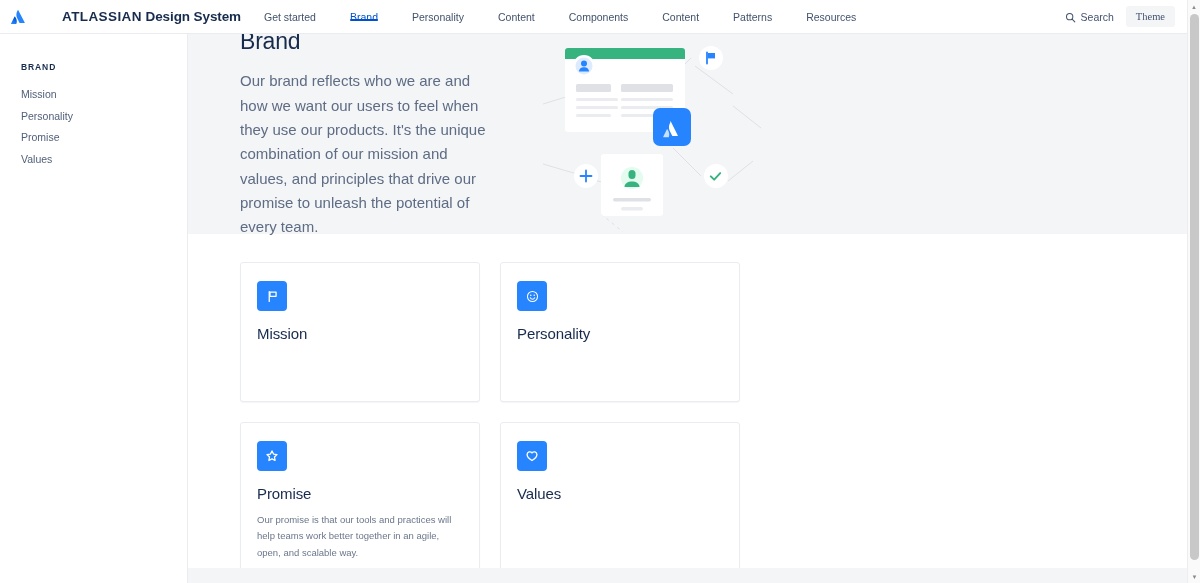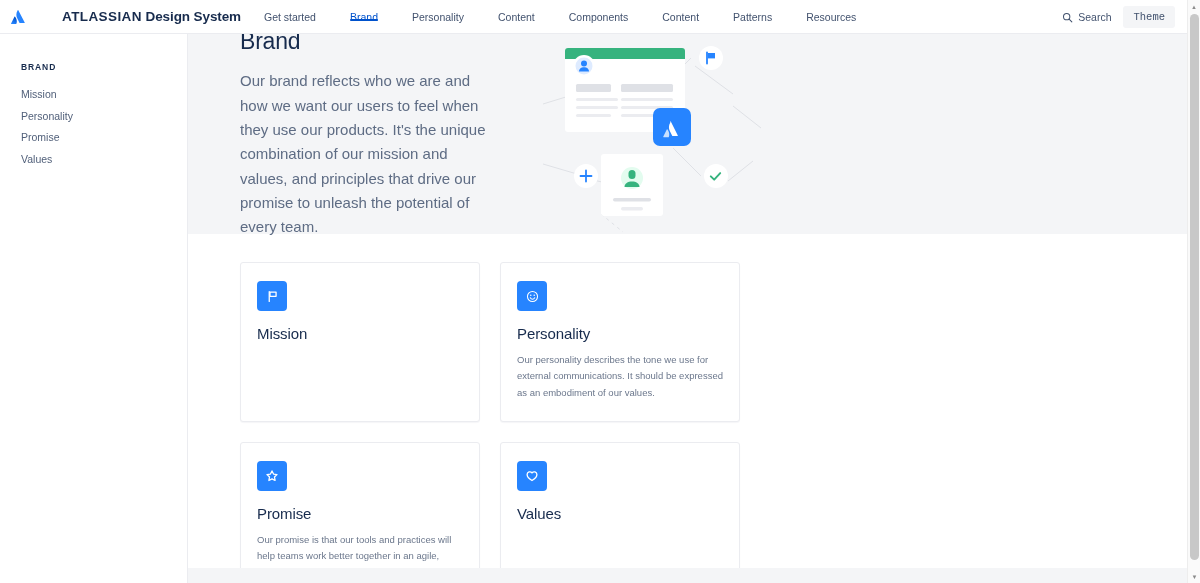--- a/index.html
+++ b/index.html
@@ -61,21 +61,21 @@
   }
   .search-btn {
     display: flex; align-items: flex-end; gap: 5px;
     font-size: 10.5px; color: #42526E;
     padding: 4px 6px; background: none; border: none;
     cursor: pointer; font-family: inherit;
   }
   .theme-btn {
     font-size: 10.5px; color: #42526E;
     background: #F4F5F7; border: none; border-radius: 3px;
-    padding: 5px 10px; cursor: pointer; font-family: Liberation Mono, monospace;
+    padding: 5px 10px; cursor: pointer; font-family: Liberation Serif, serif;
   }
 
   
   .sidebar {
     position: absolute; top: 34px; left: 0;
     width: 188px; height: 549px;
     background: #ffffff;
     border-right: 1px solid #EBECF0;
     padding-top: 28px;
     z-index: 10;
@@ -301,21 +301,20 @@
         <div class="card">
           <div class="card-icon">
             <svg width="13" height="13" viewBox="0 0 16 16">
               <circle cx="8" cy="8" r="6.2" fill="none" stroke="#FFFFFF" stroke-width="1.3"></circle>
               <circle cx="5.9" cy="6.4" r="0.95" fill="#FFFFFF"></circle>
               <circle cx="10.1" cy="6.4" r="0.95" fill="#FFFFFF"></circle>
               <path d="M5.3 9.6c.7 1.2 1.6 1.8 2.7 1.8s2-.6 2.7-1.8" fill="none" stroke="#FFFFFF" stroke-width="1.3" stroke-linecap="round"></path>
             </svg>
           </div>
           <h3 class="card-title">Personality</h3>
-          <p class="card-desc">Our personality describes the tone we use for external communications. It should be expressed as an embodiment of our values.</p>
         </div>
 
         <div class="card">
           <div class="card-icon">
             <svg width="14" height="14" viewBox="0 0 16 16">
               <path d="M8 2.2l1.75 3.6 3.95.55-2.85 2.8.68 3.95L8 11.25 4.47 13.1l.68-3.95L2.3 6.35l3.95-.55z" fill="none" stroke="#FFFFFF" stroke-width="1.5" stroke-linejoin="round"></path>
             </svg>
           </div>
           <h3 class="card-title">Promise</h3>
           <p class="card-desc">Our promise is that our tools and practices will help teams work better together in an agile, open, and scalable way.</p>

